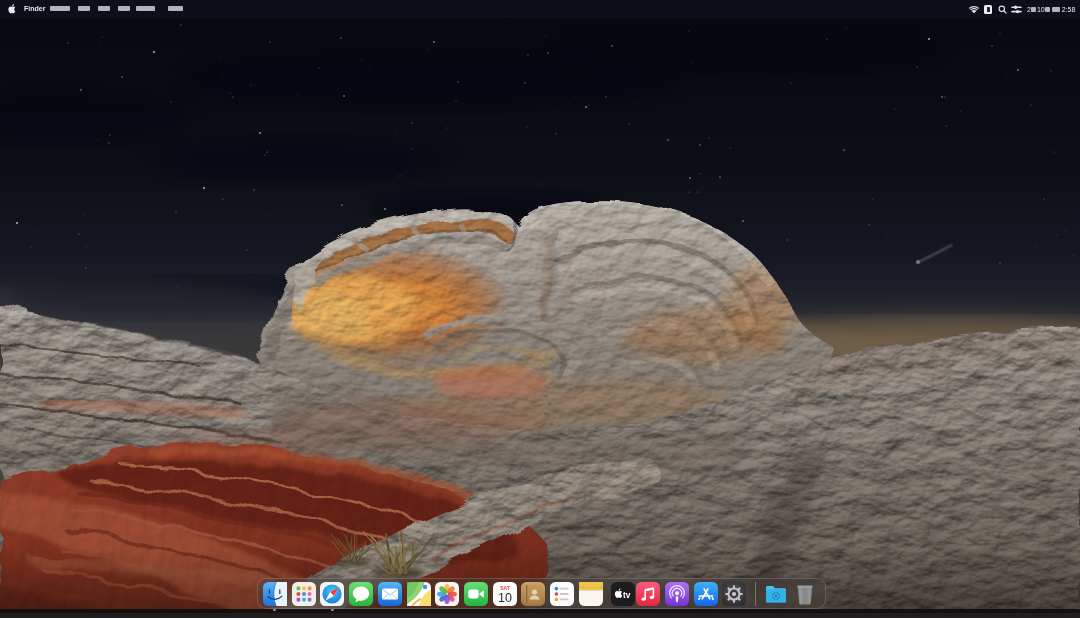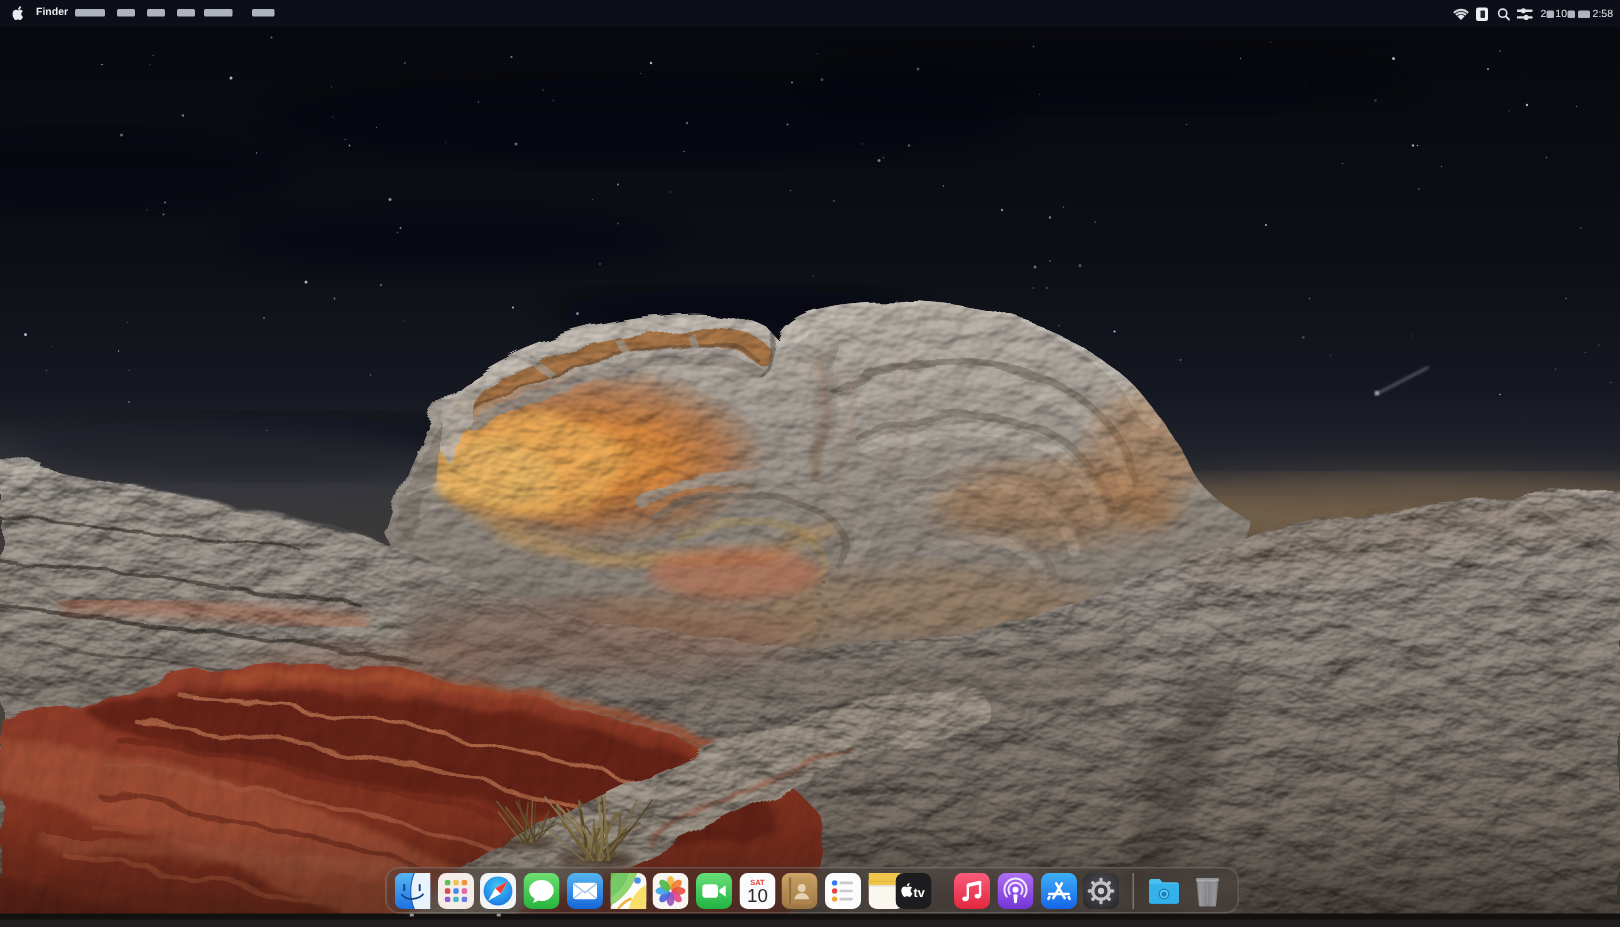--- a/index.html
+++ b/index.html
@@ -621,21 +621,21 @@
       </svg>
     </div>
 <div class="dicon" style="left:579px">
 <svg width="24" height="24" viewBox="0 0 24 24">
         <rect width="24" height="24" rx="5.5" fill="#faf7ef"></rect>
         <path d="M0,0 H24 V8 H0 Z" fill="#f0c64a"></path>
         <path d="M0,5.5 H24" stroke="#e0b53e" stroke-width="0.8"></path>
         <rect x="0" y="8" width="24" height="1" fill="#e2ddd2"></rect>
       </svg>
     </div>
-<div class="dicon" style="left:597px">
+<div class="dicon" style="left:611px">
 <svg width="24" height="24" viewBox="0 0 24 24">
         <rect width="24" height="24" rx="5.5" fill="#1d1d1f"></rect>
         <g fill="#fff">
           <path d="M8.93,8.1c0.32-0.4,0.54-0.95,0.48-1.5C8.94,6.62,8.38,6.91,8.05,7.3C7.75,7.65,7.5,8.22,7.57,8.75C8.09,8.79,8.62,8.49,8.93,8.1z"></path>
           <path d="M9.4,9.02c-0.76-0.04-1.4,0.43-1.76,0.43c-0.36,0-0.91-0.41-1.51-0.4C5.35,9.07,4.64,9.5,4.25,10.2c-0.8,1.39-0.21,3.45,0.57,4.58c0.38,0.55,0.84,1.17,1.44,1.15c0.58-0.02,0.8-0.37,1.5-0.37c0.7,0,0.9,0.37,1.51,0.36c0.62-0.01,1.02-0.56,1.4-1.12c0.44-0.64,0.62-1.26,0.63-1.29c-0.01-0.01-1.21-0.47-1.22-1.86c-0.01-1.16,0.95-1.72,0.99-1.75C10.52,9.1,9.69,9.03,9.4,9.02z"></path>
           <text x="12" y="15.9" font-family="Liberation Sans" font-size="8.4" font-weight="bold">tv</text>
         </g>
       </svg>
     </div>
 <div class="dicon" style="left:636px">

